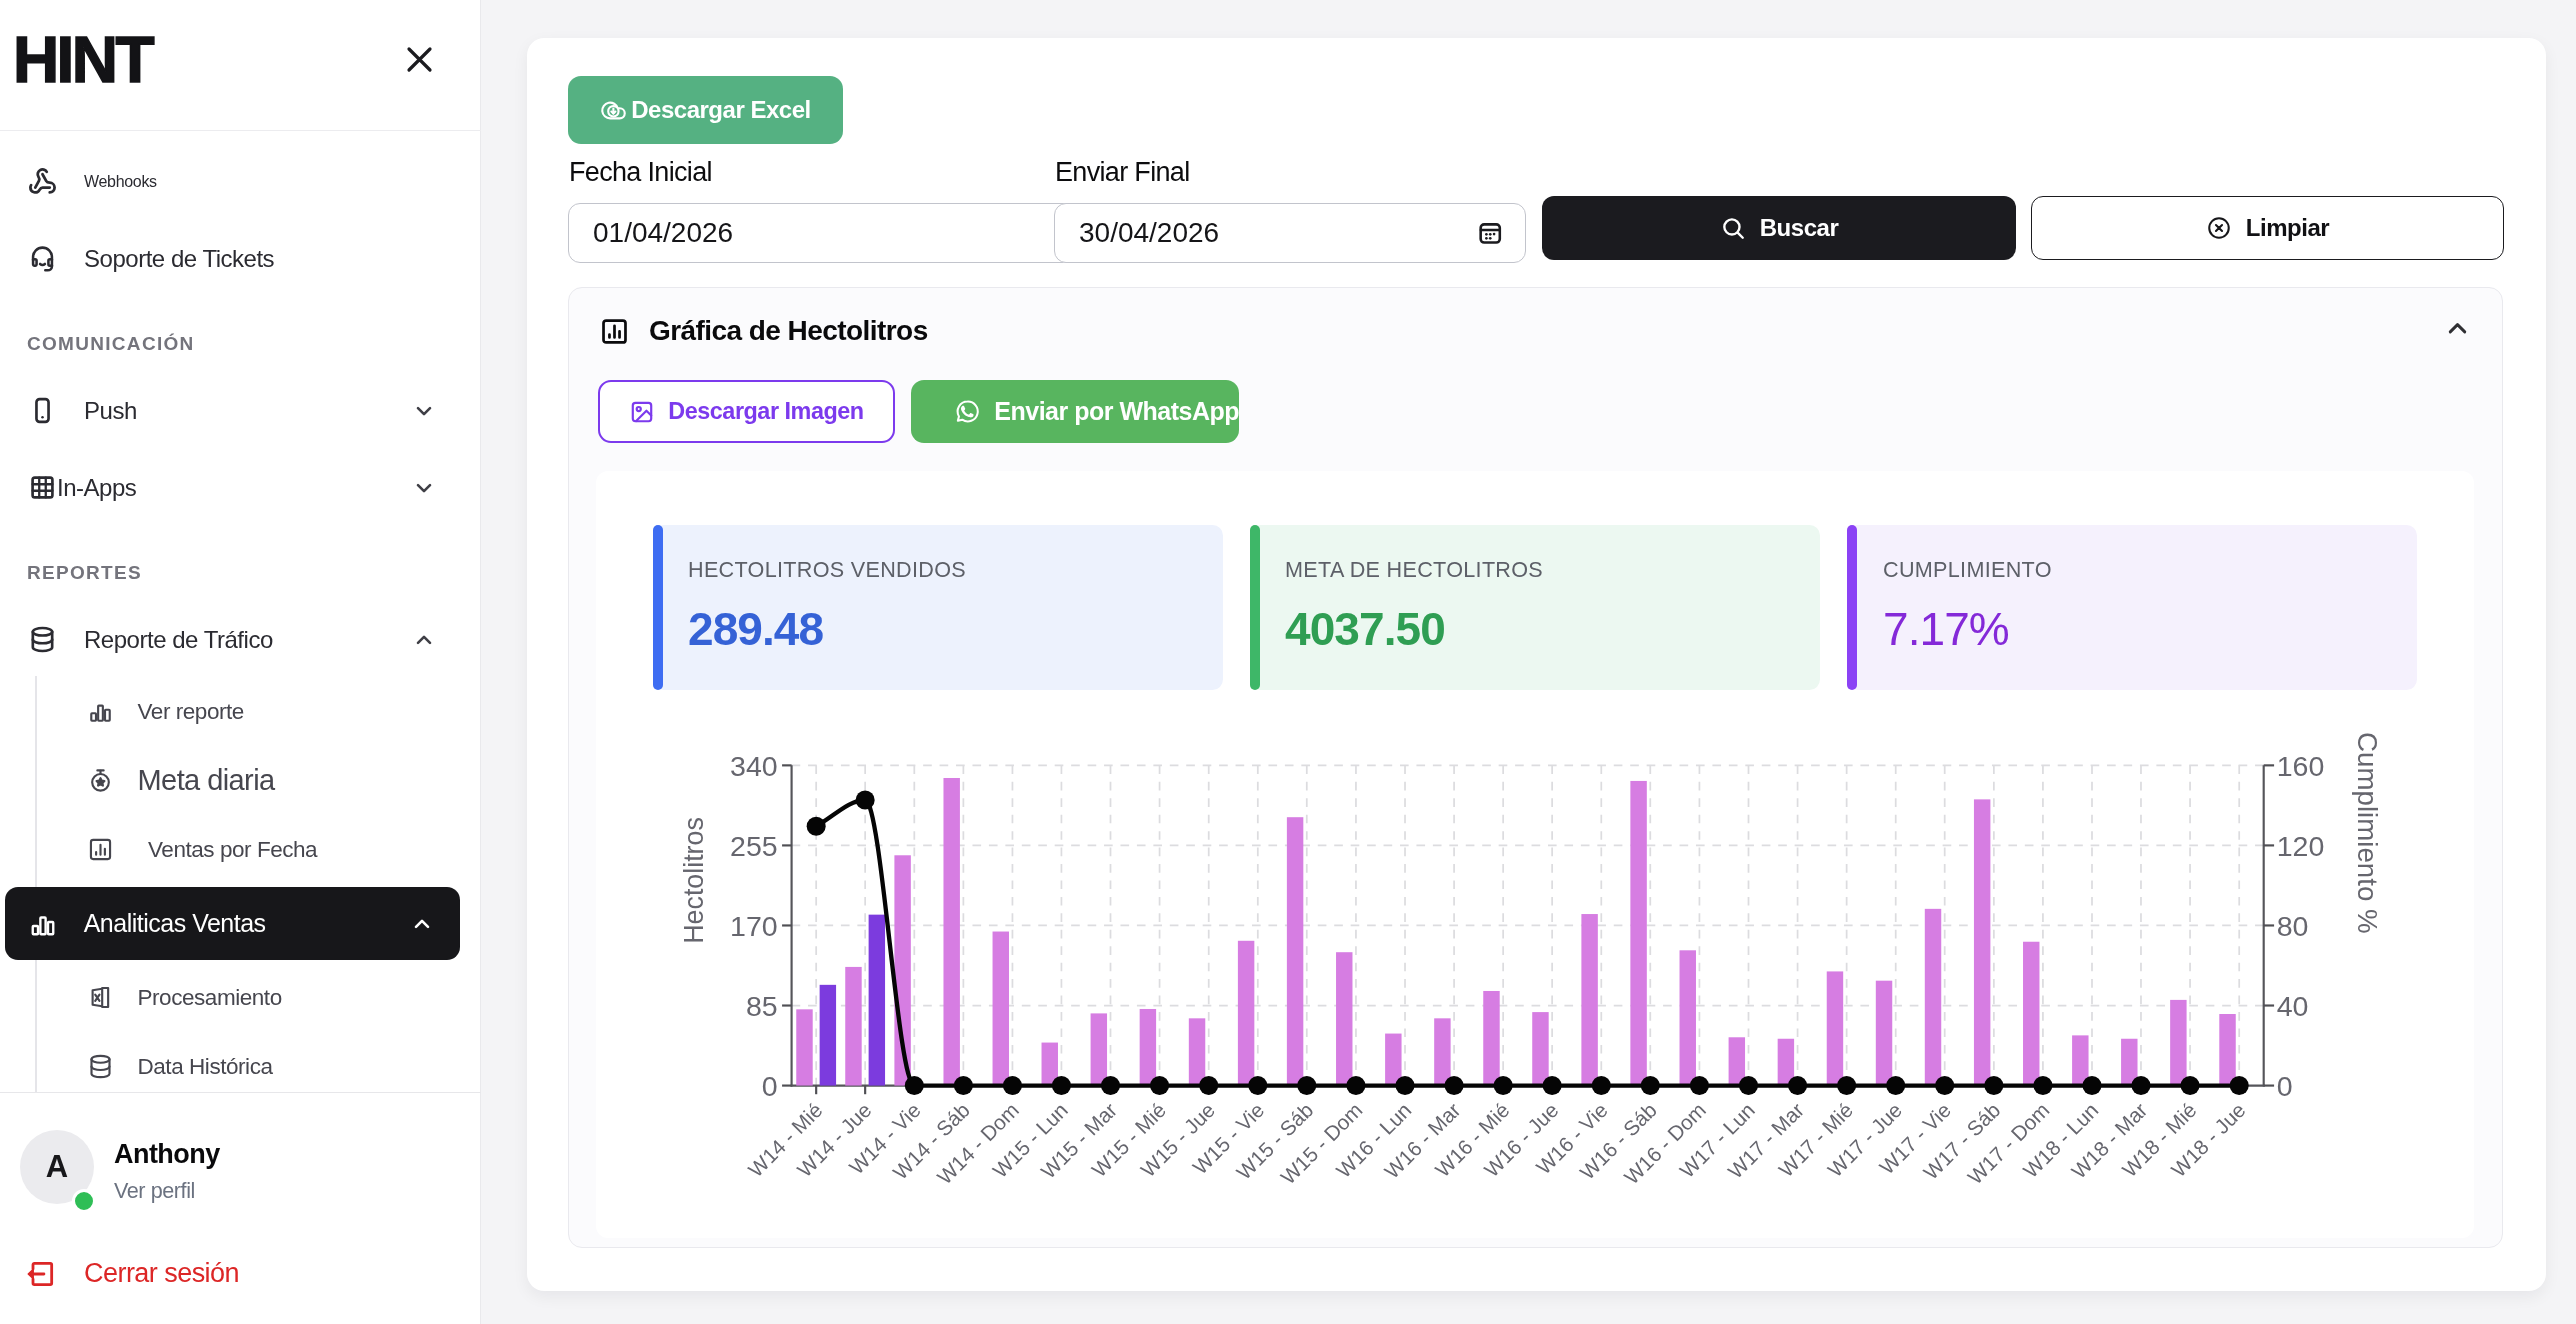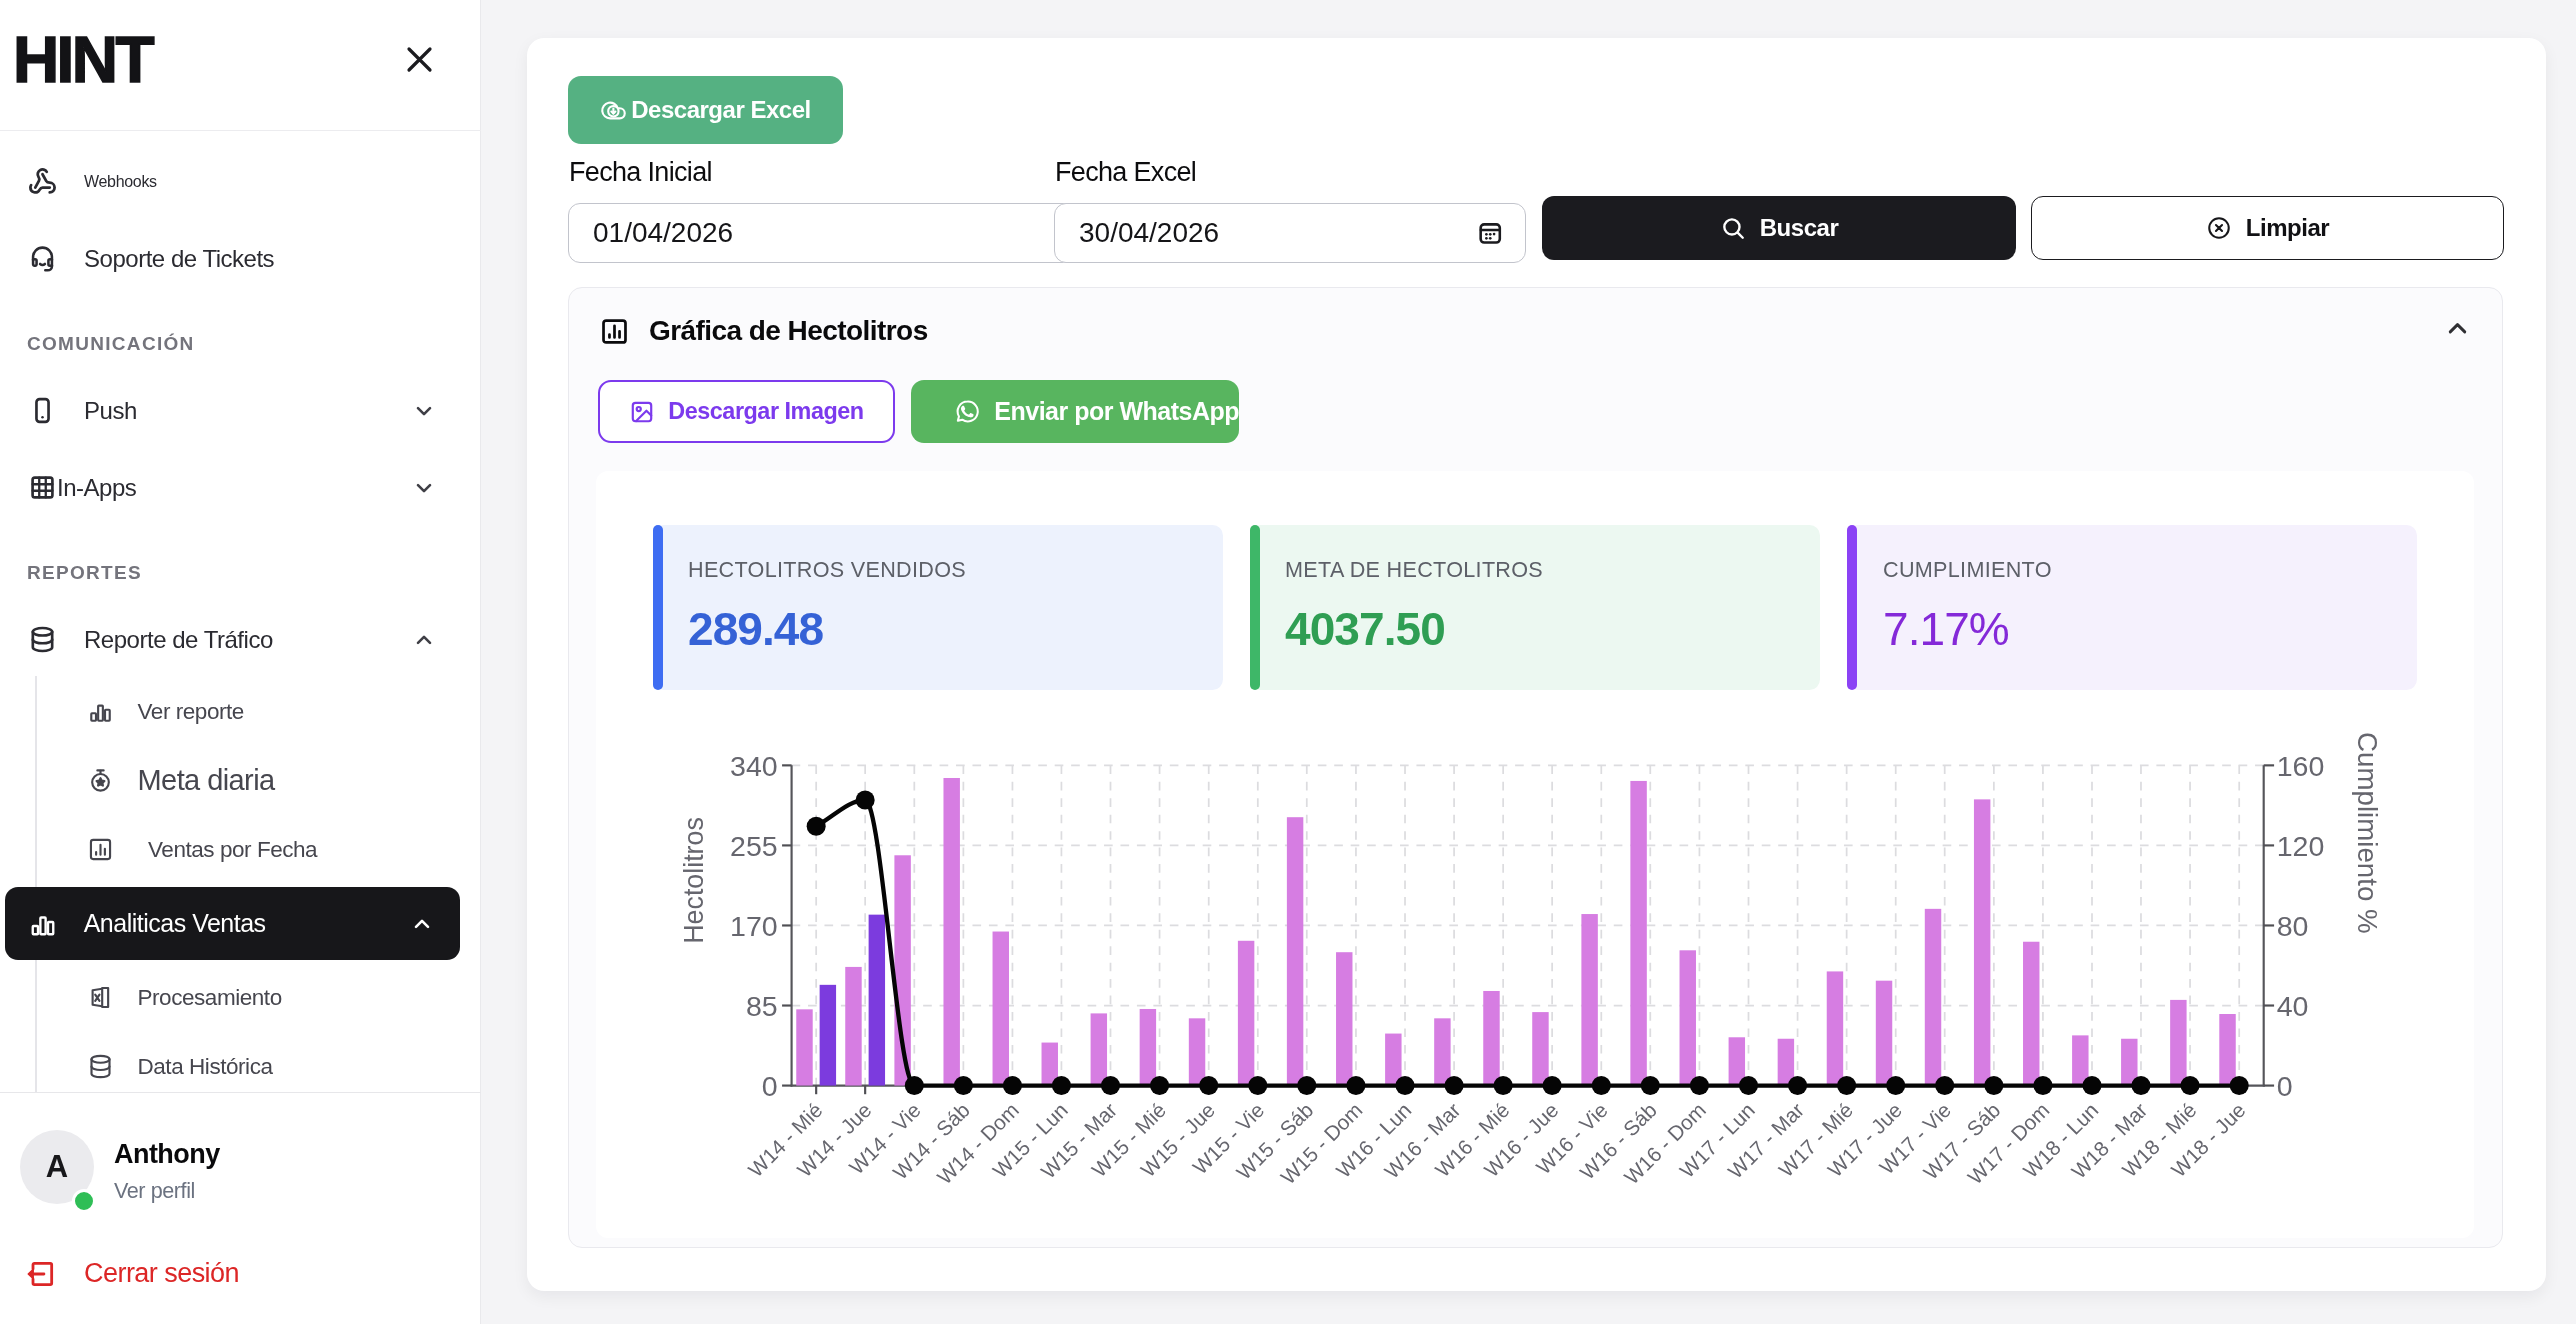--- a/index.html
+++ b/index.html
@@ -165,21 +165,21 @@
 <div class="abs flex" style="left:568px;top:76px;width:275px;height:68px;background:#55b182;border-radius:13px;justify-content:center;gap:4px;color:#fff">
     <svg width="27" height="27" viewBox="0 0 24 24" fill="none" stroke="#fff" stroke-width="1.9" stroke-linecap="round" stroke-linejoin="round" style="flex:none">
       <path d="M17.5 19H9a7 7 0 1 1 6.71-9h1.79a4.5 4.5 0 1 1 0 9Z"></path>
       <circle cx="11.9" cy="12.7" r="4.6" fill="#55b182"></circle>
       <path d="M11.9 10.4v4.2"></path>
       <path d="m10.1 12.9 1.8 1.8 1.8-1.8"></path>
     </svg>
     <span style="font-size:24px;font-weight:bold;letter-spacing:-.02em">Descargar Excel</span>
   </div>
 <div class="abs" style="left:569px;top:157px;font-size:27px;letter-spacing:-.025em;color:#0c0c0e">Fecha Inicial</div>
-<div class="abs" style="left:1055px;top:157px;font-size:27px;letter-spacing:-.025em;color:#0c0c0e">Fecha Excel</div>
+<div class="abs" style="left:1055px;top:157px;font-size:27px;letter-spacing:-.025em;color:#0c0c0e">Enviar Final</div>
 <div class="abs flex" style="left:568px;top:203px;width:544px;height:60px;border:1.7px solid #c2c4cc;border-radius:12px;background:#fff;padding:0 27px 0 24px">
     <span style="font-size:28px;color:#151518">01/04/2026</span>
     <div style="margin-left:auto;display:flex">
       <svg width="28" height="28" viewBox="0 0 24 24" fill="none" stroke="#1b1b1f" stroke-width="2.2" stroke-linecap="round" stroke-linejoin="round" style="flex:none">
         <rect x="4" y="4.6" width="16.4" height="15.6" rx="3"></rect>
         <path d="M4.2 9.4h16"></path>
         <circle cx="8.9" cy="13.1" r="1.15" fill="#1b1b1f" stroke="none"></circle>
         <circle cx="12.2" cy="13.1" r="1.15" fill="#1b1b1f" stroke="none"></circle>
         <circle cx="15.5" cy="12.9" r="1.15" fill="#1b1b1f" stroke="none"></circle>
         <circle cx="8.9" cy="16.6" r="1.15" fill="#1b1b1f" stroke="none"></circle>

